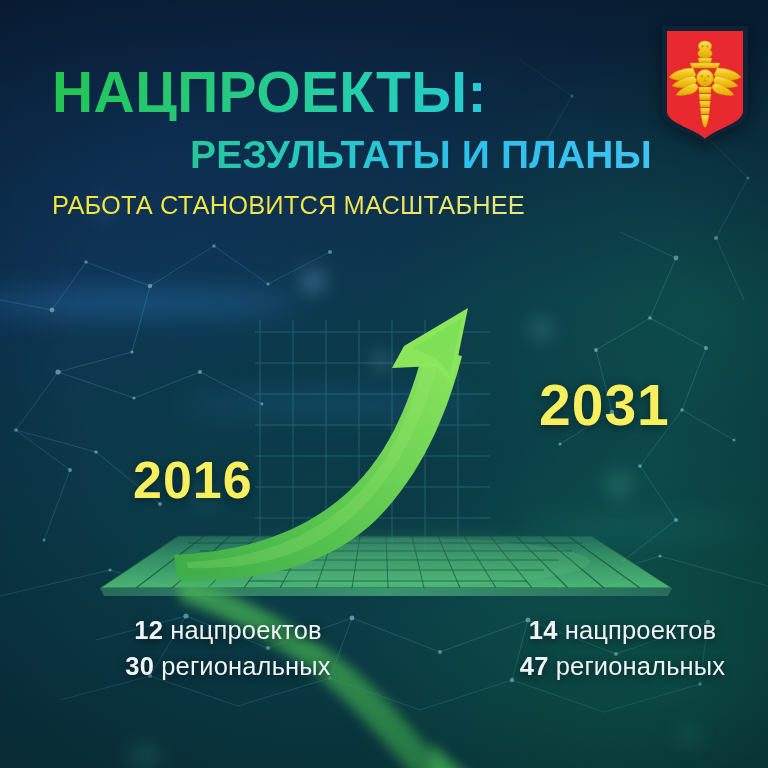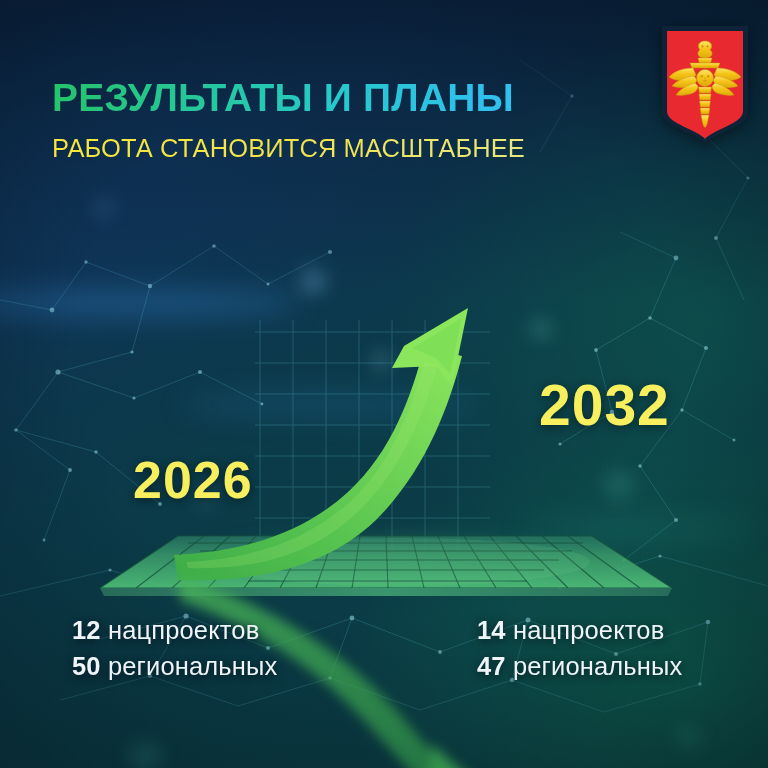--- a/index.html
+++ b/index.html
@@ -54,20 +54,21 @@
     white-space:nowrap;
   }
   .t2{
     margin:14px 0 0 0;
     font-size:39px;line-height:1.0;
     font-weight:700;letter-spacing:.2px;
     background:linear-gradient(96deg,#26c36a 0%,#25c79a 24%,#27c9c9 46%,#2ec0ec 70%,#3fc4f3 100%);
     -webkit-background-clip:text;background-clip:text;
     color:transparent;-webkit-text-fill-color:transparent;
     white-space:nowrap;
+    text-align:right;
   }
   .t3{
     margin:19px 0 0 0;
     font-size:25.5px;line-height:1.0;
     font-weight:400;letter-spacing:.1px;
     background:linear-gradient(96deg,#f6e63c 0%,#f2e54a 40%,#e9e77d 78%,#dfe6a0 100%);
     -webkit-background-clip:text;background-clip:text;
     color:transparent;-webkit-text-fill-color:transparent;
     white-space:nowrap;
   }
@@ -104,21 +105,21 @@
   .swoosh{
     position:absolute;left:180px;top:560px;width:430px;height:230px;
     filter:blur(6px);opacity:.9;pointer-events:none;
   }
 
   
   .stats{
     position:absolute;left:0;top:612px;width:768px;
     display:flex;
   }
-  .stat-col{width:384px;box-sizing:border-box;}
+  .stat-col{width:384px;box-sizing:border-box;text-align:center;}
   .stat-col.left{padding-left:72px;}
   .stat-col.right{padding-left:93px;}
   .stat-line{
     color:#eef4f7;
     font-size:25.5px;
     line-height:1.42;
     font-weight:400;
     letter-spacing:.15px;
     text-shadow:0 2px 8px rgba(0,10,18,.7);
     white-space:nowrap;
@@ -214,20 +215,21 @@
     <div class="bokeh" style="left:604px;top:470px;width:30px;height:30px;background:rgba(90,200,175,.20);"></div>
     <div class="bokeh" style="left:128px;top:742px;width:34px;height:28px;background:rgba(90,205,190,.20);"></div>
     <div class="bokeh" style="left:676px;top:726px;width:26px;height:22px;background:rgba(80,195,180,.18);"></div>
     <div class="bokeh" style="left:92px;top:196px;width:22px;height:22px;background:rgba(110,180,240,.18);"></div>
   </div>
 
   <div class="bg-topdark"></div>
   <div class="bg-vignette"></div>
 
   <div class="header">
+    <h1 class="t1">НАЦПРОЕКТЫ:</h1>
     <h2 class="t2">РЕЗУЛЬТАТЫ И ПЛАНЫ</h2>
     <h3 class="t3">РАБОТА СТАНОВИТСЯ МАСШТАБНЕЕ</h3>
   </div>
 
   <div class="emblem">
     <svg viewBox="0 0 90 120">
       <defs>
         <linearGradient id="goldG" x1="0" y1="0" x2="0" y2="1">
           <stop offset="0%" stop-color="#fde46a"></stop>
           <stop offset="45%" stop-color="#f5c518"></stop>
@@ -373,22 +375,22 @@
 
       <path d="M404 46 L468 8 L452 86 L436 66 L392 68 Z" fill="#8ce65c"></path>
       <path d="M412 48 L462 18 L450 74 L436 58 Z" fill="#7fe057"></path>
 
       <path d="M186 262 C 250 259, 306 242, 352 200 C 392 162, 412 108, 424 62
                L 438 65 C 424 114, 402 168, 360 210 C 308 260, 246 270, 188 268 Z" fill="#a6ef72" opacity=".22"></path>
     </svg>
 
   </div>
 
-  <div class="year year-2025">2026</div>
-  <div class="year year-2026">2032</div>
+  <div class="year year-2025">2016</div>
+  <div class="year year-2026">2031</div>
 
   <svg class="swoosh" viewBox="0 0 430 230" preserveAspectRatio="none">
     <defs>
       <linearGradient id="swG" x1="0" y1="0" x2="1" y2="1">
         <stop offset="0%" stop-color="#4db95a" stop-opacity=".85"></stop>
         <stop offset="55%" stop-color="#3fa851" stop-opacity=".80"></stop>
         <stop offset="100%" stop-color="#2f8f46" stop-opacity=".75"></stop>
       </linearGradient>
     </defs>
     <path d="M-30 8
@@ -401,21 +403,21 @@
   </svg>
 
   <div class="stats">
 
     <div class="stat-col left">
       <div class="stat-line">
         <b>12</b>
         <span>нацпроектов</span>
       </div>
       <div class="stat-line">
-        <b>50</b>
+        <b>30</b>
         <span>региональных</span>
       </div>
     </div>
 
     <div class="stat-col right">
       <div class="stat-line">
         <b>14</b>
         <span>нацпроектов</span>
       </div>
       <div class="stat-line">

